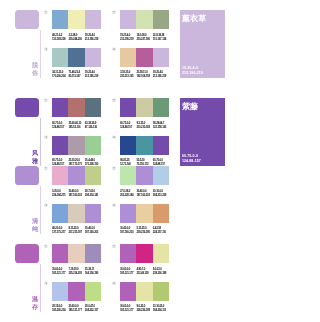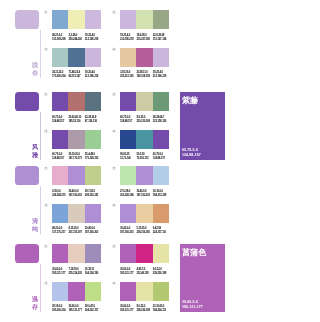--- a/index.html
+++ b/index.html
@@ -84,22 +84,27 @@
         <div class="sw" style="left: 8px; background: rgb(230, 201, 161);"></div>
         <div class="code" style="left: 8px; top: 23.8px;">3-18-35-0</div>
         <div class="code" style="left: 8px; top: 27.8px;">235-213-165</div>
         <div class="sw" style="left: 24.4px; background: rgb(181, 94, 155);"></div>
         <div class="code" style="left: 24.4px; top: 23.8px;">23-58-11-0</div>
         <div class="code" style="left: 24.4px; top: 27.8px;">192-108-158</div>
         <div class="sw" style="left: 40.8px; background: rgb(203, 182, 220);"></div>
         <div class="code" style="left: 40.8px; top: 23.8px;">19-25-4-0</div>
         <div class="code" style="left: 40.8px; top: 27.8px;">212-196-219</div>
       </div>
-    </div>
-    <div class="band" style="top: 82px;">
+      <div class="card" style="top: 10px; background: rgb(203, 182, 220);">
+        <div class="cname">薰衣草</div>
+        <div class="ccode" style="top: 56.2px;">19-25-4-0</div>
+        <div class="ccode" style="top: 60.9px;">212-196-219</div>
+      </div>
+    </div>
+    <div class="band" style="top: 88px;">
       <div class="chip" style="top: 10px; background: rgb(116, 74, 171);"></div>
       <div class="vline" style="top: 29.6px; background: rgb(207, 195, 226); height: 48.6px;"></div>
       <div class="vlabel" style="color: rgb(108, 63, 165);">
         <span>风</span>
         <span>雅</span>
       </div>
       <div class="grp" style="left: 44px; top: 10px;">
         <div class="gnum">①</div>
         <div class="sw" style="left: 8px; background: rgb(116, 74, 171);"></div>
         <div class="code" style="left: 8px; top: 23.8px;">60-75-0-0</div>
@@ -257,19 +262,14 @@
         <div class="sw" style="left: 8px; background: rgb(176, 98, 184);"></div>
         <div class="code" style="left: 8px; top: 23.8px;">30-60-0-0</div>
         <div class="code" style="left: 8px; top: 27.8px;">185-121-177</div>
         <div class="sw" style="left: 24.4px; background: rgb(229, 227, 165);"></div>
         <div class="code" style="left: 24.4px; top: 23.8px;">9-0-32-0</div>
         <div class="code" style="left: 24.4px; top: 27.8px;">238-236-189</div>
         <div class="sw" style="left: 40.8px; background: rgb(179, 201, 113);"></div>
         <div class="code" style="left: 40.8px; top: 23.8px;">33-10-65-0</div>
         <div class="code" style="left: 40.8px; top: 27.8px;">184-204-113</div>
       </div>
-      <div class="card" style="top: 10px; background: rgb(176, 98, 184);">
-        <div class="cname">菖蒲色</div>
-        <div class="ccode" style="top: 56.2px;">30-60-0-0</div>
-        <div class="ccode" style="top: 60.9px;">185-121-177</div>
-      </div>
     </div>
   </div>
 
 </body></html>

